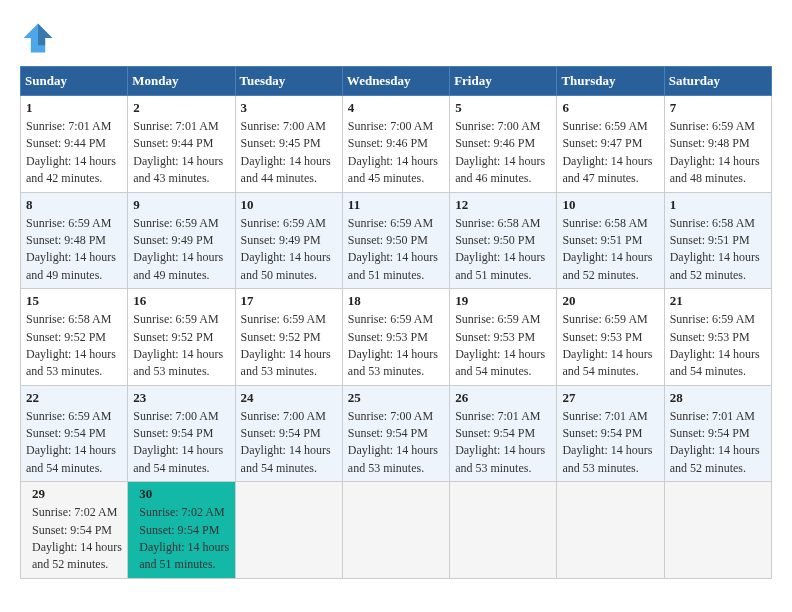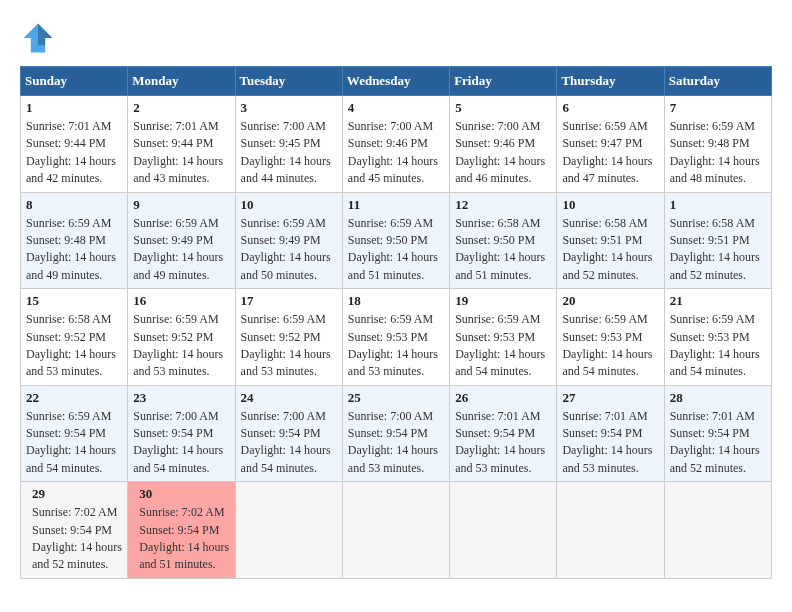--- a/index.html
+++ b/index.html
@@ -330,21 +330,21 @@
         </td>
       </tr>
       <tr>
         <td style="background: rgb(245, 245, 245);">
           <span class="day-num">29</span>
           <div class="day-info" style="white-space: pre-line;">Sunrise: 7:02 AM
 Sunset: 9:54 PM
 Daylight: 14 hours
 and 52 minutes.</div>
         </td>
-        <td style="background: #fca5a5;">
+        <td style="background: #14b8a6;">
           <span class="day-num">30</span>
           <div class="day-info" style="white-space: pre-line;">Sunrise: 7:02 AM
 Sunset: 9:54 PM
 Daylight: 14 hours
 and 51 minutes.</div>
         </td>
         <td class="empty-cell" style="background: rgb(245, 245, 245);"></td>
         <td class="empty-cell" style="background: rgb(245, 245, 245);"></td>
         <td class="empty-cell" style="background: rgb(245, 245, 245);"></td>
         <td class="empty-cell" style="background: rgb(245, 245, 245);"></td>

